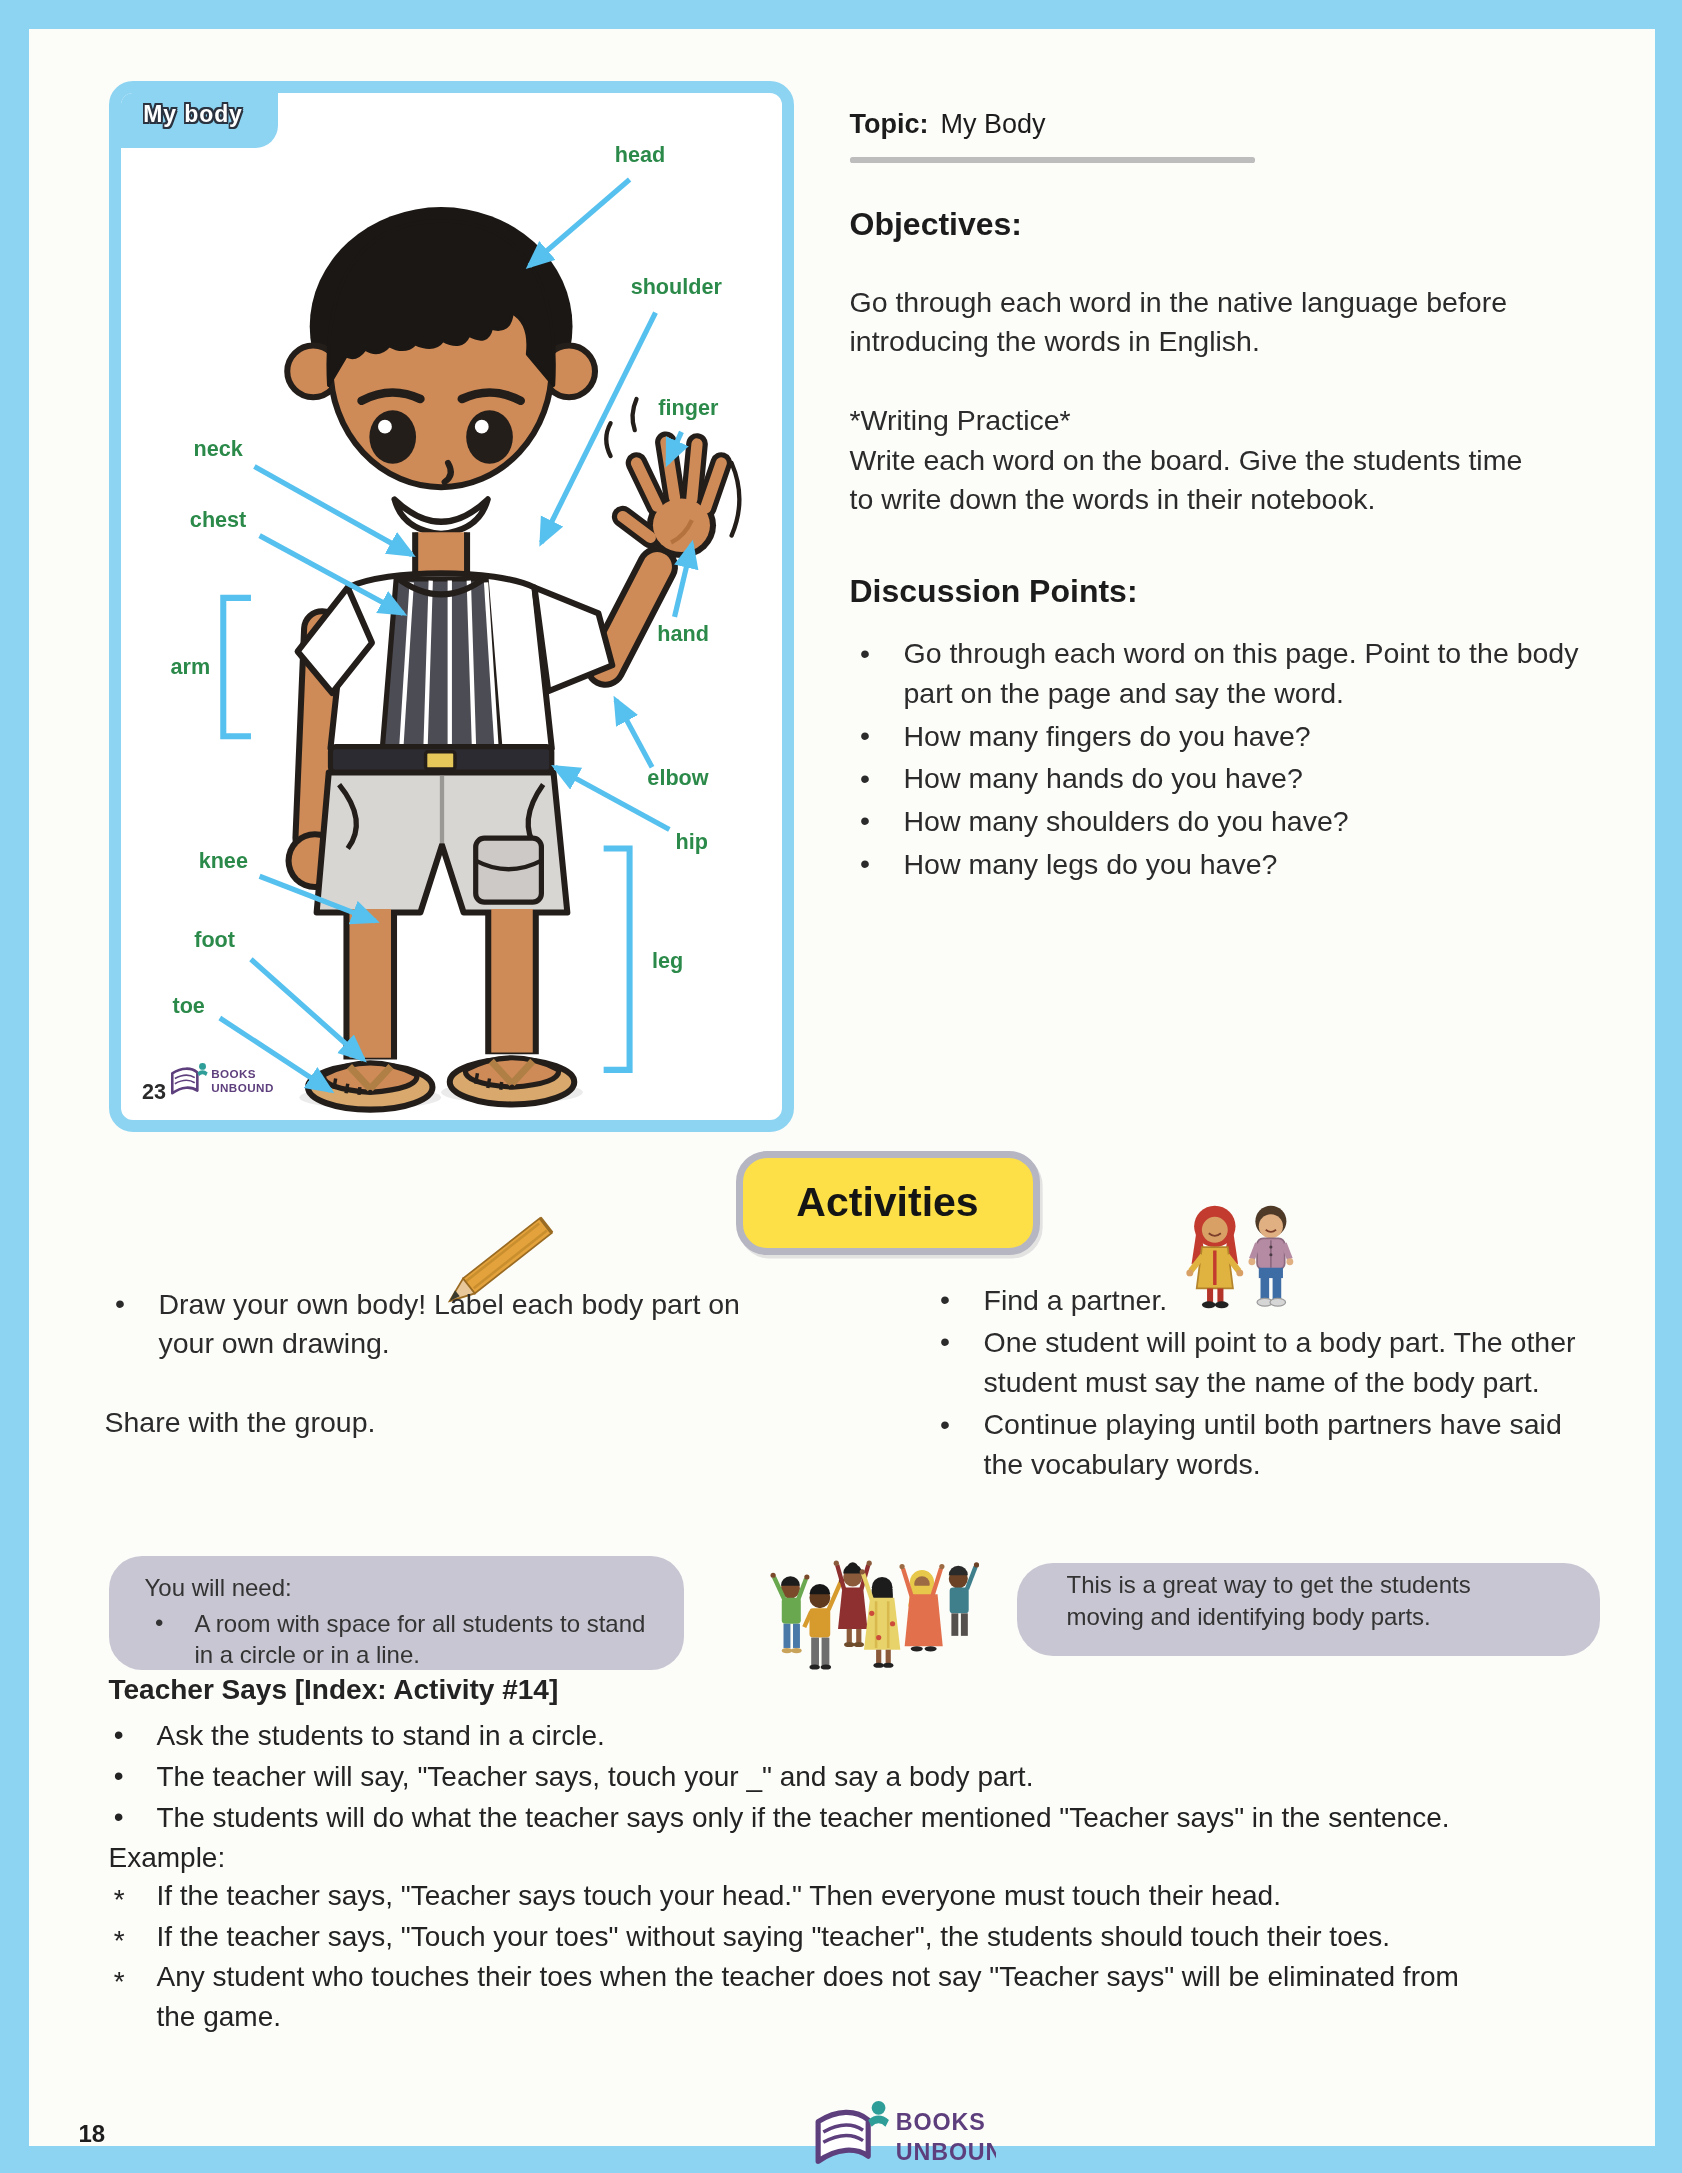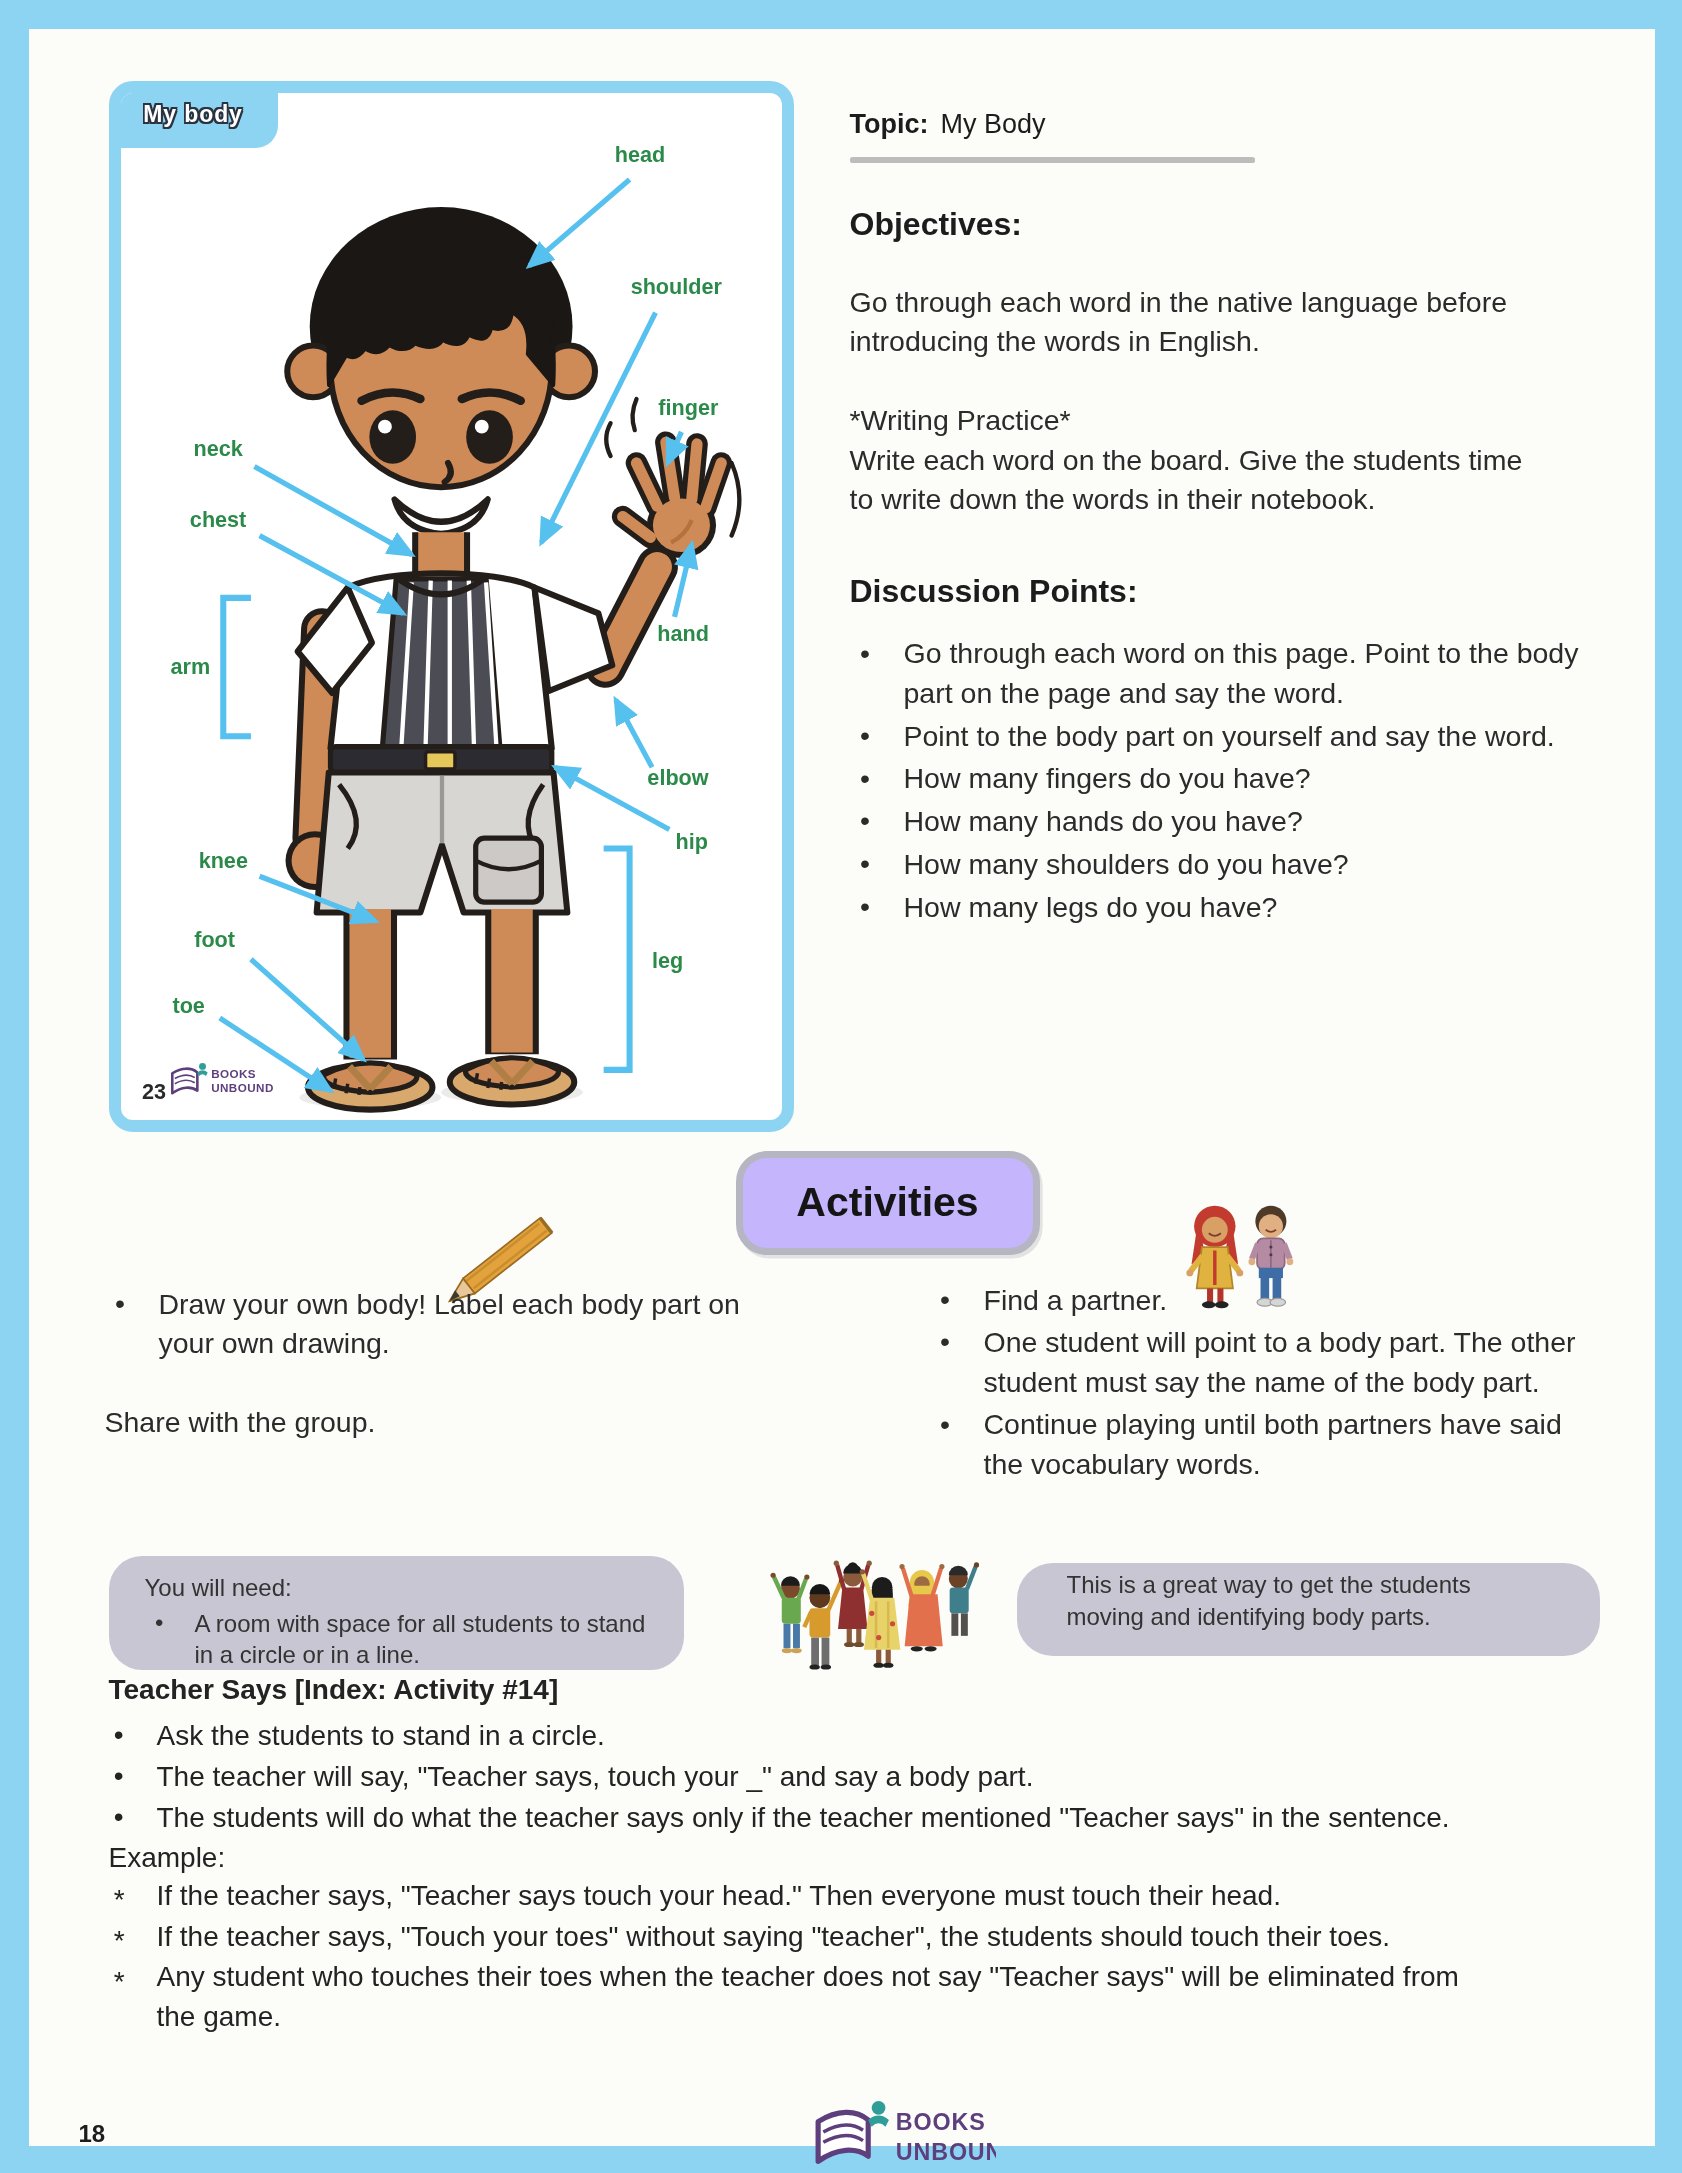--- a/index.html
+++ b/index.html
@@ -47,21 +47,21 @@
   .disc-h{margin-top:54px;}
   .blist{list-style:none;margin:0;padding:0;font-size:28.5px;line-height:1.38;}
   .blist li{position:relative;padding-left:54px;margin-bottom:3.5px;}
   .blist li::before{content:"•";position:absolute;left:10.4px;top:-0.9px;}
   .disc-list{margin-top:24px;}
   .disc-list li{width:692px;}
 
   
   .act-pill{
     position:absolute;left:707px;top:1122px;width:304px;height:104px;
-    background:#c4b5fd;border:7.8px solid #b6b6c2;border-radius:31px;
+    background:#fde047;border:7.8px solid #b6b6c2;border-radius:31px;
     display:flex;align-items:center;justify-content:center;
     font-size:41px;font-weight:700;color:#151515;box-sizing:border-box;
     box-shadow:2.6px 3.5px 0 rgba(150,150,160,.25);
   }
   .pencil{position:absolute;left:405px;top:1186px;}
   .partners{position:absolute;left:1147px;top:1166px;}
   .act-left{position:absolute;left:76px;top:1256px;width:796px;font-size:28.5px;line-height:1.38;}
   .act-left .blist li{width:605px;}
   .act-note{margin:40px 0 0 0;font-size:28.5px;}
   .act-right{position:absolute;left:901px;top:1252px;width:744px;font-size:28.5px;line-height:1.38;}
@@ -247,21 +247,20 @@
     <div class="topic-underline"></div>
 
     <h2 class="sec-h obj-h">Objectives:</h2>
     <p class="para p2">Go through each word in the native language before introducing the words in English.</p>
     <p class="para p3">*Writing Practice*</p>
     <p class="para p4">Write each word on the board. Give the students time to write down the words in their notebook.</p>
 
     <h2 class="sec-h disc-h">Discussion Points:</h2>
     <ul class="blist disc-list">
       <li><span>Go through each word on this page. Point to the body part on the page and say the word.</span></li>
-      <li><span>Point to the body part on yourself and say the word.</span></li>
       <li><span>How many fingers do you have?</span></li>
       <li><span>How many hands do you have?</span></li>
       <li><span>How many shoulders do you have?</span></li>
       <li><span>How many legs do you have?</span></li>
     </ul>
   </div>
 
   <div class="act-pill">
     <span>Activities</span>
   </div>

